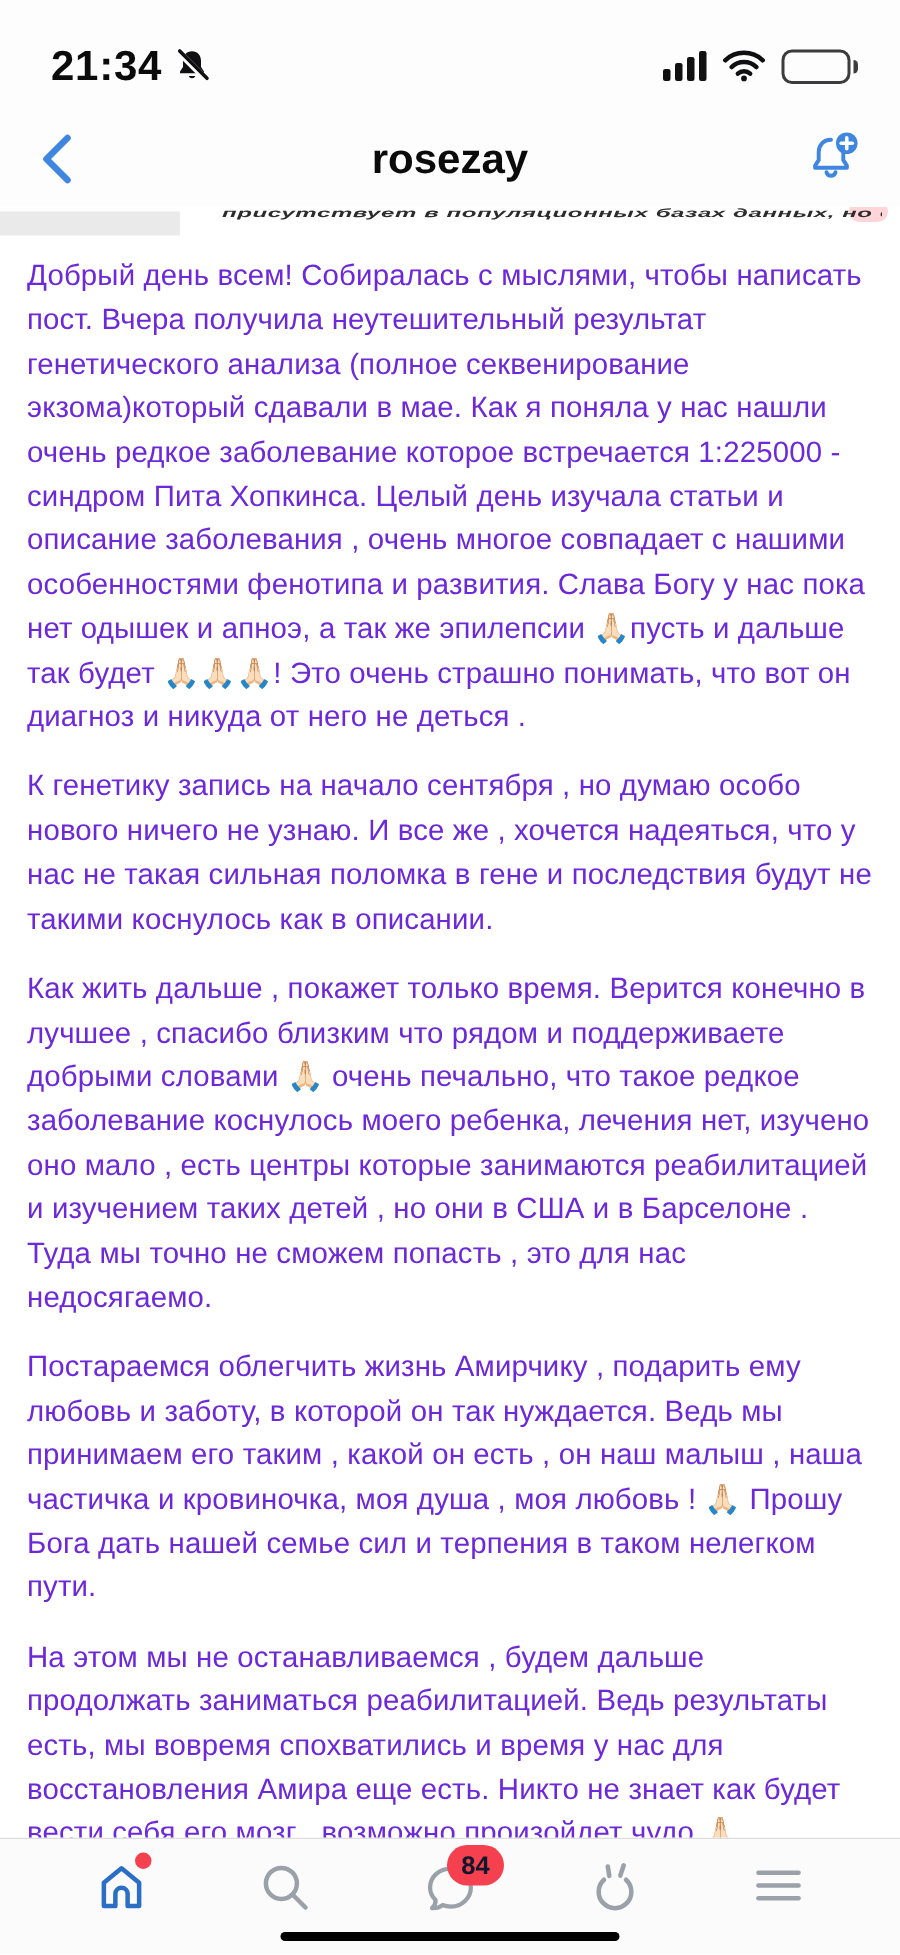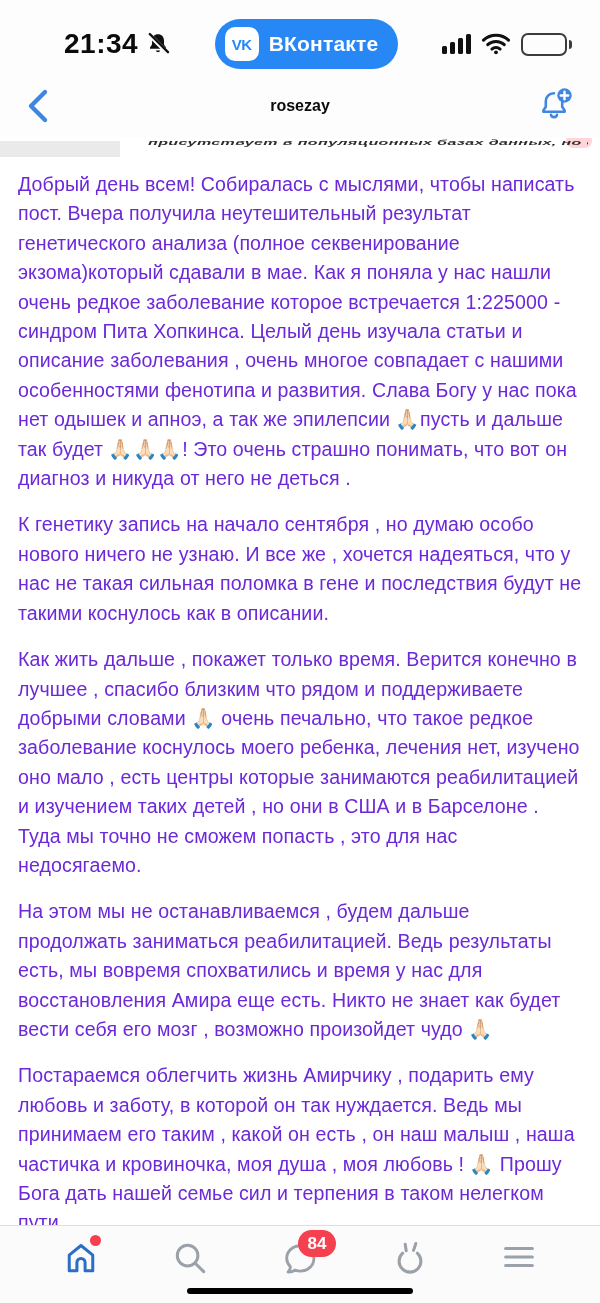--- a/index.html
+++ b/index.html
@@ -8,21 +8,21 @@
     font-family: "Liberation Sans", "DejaVu Sans", sans-serif;
     background: #ffffff;
     overflow: hidden;
     position: relative;
   }
   .phone { width: 600px; height: 1303px; background: #fff; display: flex; flex-direction: column; position: relative; }
 
   
   .statusbar {
     height: 74px; display: flex; align-items: center; justify-content: space-between;
-    padding: 14px 28px 0 64px; background: #fdfdfd; flex: none;
+    padding: 14px 28px 0 34px; background: #fdfdfd; flex: none;
   }
   .sb-left { display: flex; align-items: center; gap: 7px; }
   .sb-time { font-size: 28px; font-weight: 700; color: #0b0b0c; letter-spacing: .5px; }
   .vk-pill {
     display: flex; align-items: center; gap: 10px;
     background: var(--vk-blue, #2787F5);
     border-radius: 26px; padding: 8px 20px 8px 10px; cursor: pointer;
   }
   .vk-logo-box {
     width: 34px; height: 34px; border-radius: 10px; background: #fff;
@@ -40,21 +40,21 @@
   .battery-fill { width: 36%; height: 100%; background: #0b0b0c; border-radius: 3.5px; }
   .battery-tip { width: 3px; height: 9px; background: #3c3c3e; border-radius: 0 3px 3px 0; }
 
   
   .navbar {
     height: 64px; display: flex; align-items: center; background: #fdfdfd;
     padding: 0 22px; flex: none; position: relative;
   }
   .nav-title {
     position: absolute; left: 0; right: 0; text-align: center;
-    font-size: 16px; font-weight: 700; color: #0b0b0c; pointer-events: none;
+    font-size: 28px; font-weight: 700; color: #0b0b0c; pointer-events: none;
   }
   .nav-back { cursor: pointer; z-index: 2; display: flex; }
   .nav-bell { margin-left: auto; cursor: pointer; z-index: 2; display: flex; }
 
   
   .content { flex: 1; padding: 0 18px; position: relative; overflow: hidden; background: #fff; }
   .clip-row { position: relative; height: 22px; margin-bottom: 10px; }
   .clip-gray { position: absolute; left: -18px; top: 3px; width: 120px; height: 16px; background: #eaeaea; }
   .clip-pink { position: absolute; right: -10px; top: -4px; width: 26px; height: 14px; border-radius: 7px; background: rgba(255,150,160,.4); }
   .clip-line {
@@ -71,21 +71,21 @@
     flex: none; height: 78px; background: #fbfbfc; border-top: 1px solid #dededf;
     display: flex; justify-content: space-around; align-items: flex-start; padding: 14px 26px 0;
   }
   .tab { position: relative; cursor: pointer; width: 44px; display: flex; justify-content: center; }
   .tab-dot {
     position: absolute; top: -5px; right: 2px; width: 11px; height: 11px; border-radius: 50%;
     background: var(--badge-red, #f5404f);
   }
   .tab-badge {
     position: absolute; top: -10px; left: 20px; min-width: 38px; height: 27px; border-radius: 14px;
-    background: var(--badge-red, #f5404f); color: #ffffff; font-size: 17px; font-weight: 600;
+    background: var(--badge-red, #f5404f); color: #0f172a; font-size: 17px; font-weight: 600;
     display: flex; align-items: center; justify-content: center; padding: 0 7px;
   }
   .home-indicator {
     position: absolute; bottom: 9px; left: 50%; transform: translateX(-50%);
     width: 226px; height: 6px; border-radius: 3px; background: #000; cursor: grab;
   }
   svg { display: block; }
 </style>
 </head>
 <body>
@@ -98,26 +98,20 @@
       <span>
         <svg width="26" height="26" viewBox="0 0 26 26">
           <path d="M13 3.2c-3.6 0-6 2.7-6 6.2v4.2L5 16.6v1.2h16v-1.2l-2-3V9.4c0-3.5-2.4-6.2-6-6.2z" fill="#101012"></path>
           <path d="M10.8 19.6a2.3 2.3 0 0 0 4.4 0z" fill="#101012"></path>
           <line x1="4" y1="3.5" x2="22.5" y2="22" stroke="#fdfdfd" stroke-width="4.4"></line>
           <line x1="4.8" y1="3" x2="23" y2="21.2" stroke="#101012" stroke-width="2.4" stroke-linecap="round"></line>
         </svg>
       </span>
     </div>
 
-    <div class="vk-pill">
-      <div class="vk-logo-box">
-        <span>VK</span>
-      </div>
-      <span class="vk-pill-label">ВКонтакте</span>
-    </div>
 
     <div class="sb-right">
       <span class="sig-bars">
           <i></i>
           <i></i>
           <i></i>
           <i></i>
         </span>
       <span>
         <svg width="30" height="22" viewBox="0 0 30 22">
@@ -155,22 +149,22 @@
   <div class="content">
     <div class="clip-row">
       <span class="clip-gray"></span>
       <span class="clip-pink"></span>
       <span class="clip-line">присутствует в популяционных базах данных, но с част</span>
     </div>
     <div class="post">
       <p>Добрый день всем! Собиралась с мыслями, чтобы написать пост. Вчера получила неутешительный результат генетического анализа (полное секвенирование экзома)который сдавали в мае. Как я поняла у нас нашли очень редкое заболевание которое встречается 1:225000 - синдром Пита Хопкинса. Целый день изучала статьи и описание заболевания , очень многое совпадает с нашими особенностями фенотипа и развития. Слава Богу у нас пока нет одышек и апноэ, а так же эпилепсии 🙏🏻пусть и дальше так будет 🙏🏻🙏🏻🙏🏻! Это очень страшно понимать, что вот он диагноз и никуда от него не деться .</p>
       <p>К генетику запись на начало сентября , но думаю особо нового ничего не узнаю. И все же , хочется надеяться, что у нас не такая сильная поломка в гене и последствия будут не такими коснулось как в описании.</p>
       <p>Как жить дальше , покажет только время. Верится конечно в лучшее , спасибо близким что рядом и поддерживаете добрыми словами 🙏🏻 очень печально, что такое редкое заболевание коснулось моего ребенка, лечения нет, изучено оно мало , есть центры которые занимаются реабилитацией и изучением таких детей , но они в США и в Барселоне . Туда мы точно не сможем попасть , это для нас недосягаемо.</p>
+      <p>Постараемся облегчить жизнь Амирчику , подарить ему любовь и заботу, в которой он так нуждается. Ведь мы принимаем его таким , какой он есть , он наш малыш , наша частичка и кровиночка, моя душа , моя любовь ! 🙏🏻 Прошу Бога дать нашей семье сил и терпения в таком нелегком пути.</p>
       <p>На этом мы не останавливаемся , будем дальше продолжать заниматься реабилитацией. Ведь результаты есть, мы вовремя спохватились и время у нас для восстановления Амира еще есть. Никто не знает как будет вести себя его мозг , возможно произойдет чудо 🙏🏻</p>
-      <p>Постараемся облегчить жизнь Амирчику , подарить ему любовь и заботу, в которой он так нуждается. Ведь мы принимаем его таким , какой он есть , он наш малыш , наша частичка и кровиночка, моя душа , моя любовь ! 🙏🏻 Прошу Бога дать нашей семье сил и терпения в таком нелегком пути.</p>
     </div>
   </div>
 
   <div class="tabbar">
     <div class="tab">
       <svg width="38" height="36" viewBox="0 0 30 30">
         <path d="M5.2 12.6 15 4.6l9.8 8v13H18.4v-6.8a3.4 3.4 0 0 0-6.8 0v6.8H5.2z" fill="none" stroke="var(--home-blue,#2b6ec5)" stroke-width="2.5" stroke-linejoin="round"></path>
       </svg>
       <span class="tab-dot"></span>
     </div>

